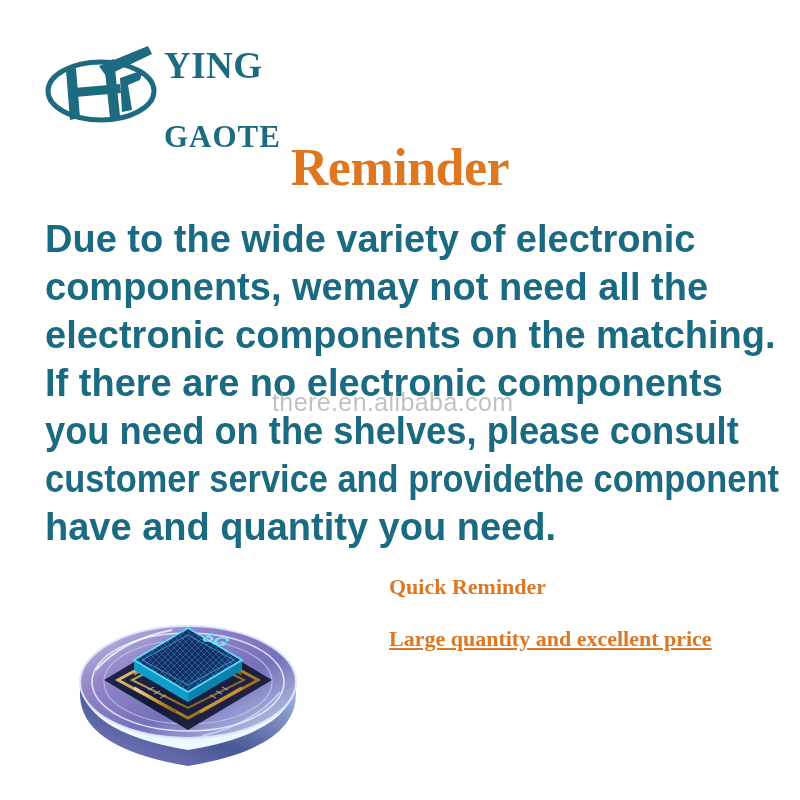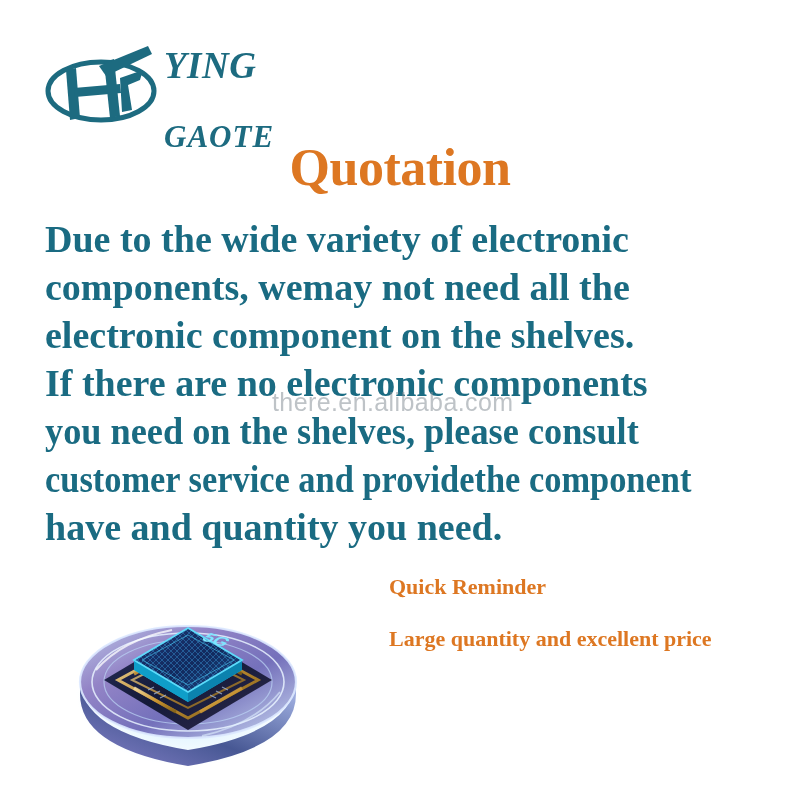--- a/index.html
+++ b/index.html
@@ -33,21 +33,20 @@
   }
   #logo-wordmark {
     position: absolute;
     left: 120px;
     top: 5px;
     color: #1d6b80;
     font-family: "Liberation Serif", serif;
     font-weight: bold;
     line-height: 0.92;
     letter-spacing: 0.5px;
-    font-style: italic;
   }
   #logo-line1 {
     display: block;
     font-size: 37px;
   }
   #logo-line2 {
     display: block;
     font-size: 31px;
     letter-spacing: 1px;
     margin-top: 40px;
@@ -68,21 +67,21 @@
     line-height: 1;
   }
 
   
   #body-text {
     position: absolute;
     left: 45px;
     top: 215px;
     width: 730px;
     color: #1a6b82;
-    font-family: Liberation Serif, serif;
+    font-family: Liberation Sans, sans-serif;
     font-weight: bold;
     font-size: 38px;
     line-height: 48px;
   }
   #body-text .bline {
     display: block;
     white-space: nowrap;
     transform-origin: left center;
   }
   #body-text .bline.squeeze {
@@ -114,21 +113,21 @@
   }
   #features .feature {
     color: #dd7722;
     font-family: "Liberation Serif", serif;
     font-weight: bold;
     font-size: 22px;
     line-height: 1;
     margin-bottom: 30px;
     white-space: nowrap;
   }
-  #features .feature:last-child { margin-bottom: 0; }
+  #features .feature:last-child { margin-bottom: 0; text-decoration: underline; }
 
   
   #chip-illustration {
     position: absolute;
     left: 72px;
     top: 582px;
     width: 232px;
     height: 192px;
   }
 </style>
@@ -155,26 +154,26 @@
         <path d="M76 34 L99 26 L96 36 L84 41 L88 66 L78 68 Z" fill="#1d6b80"></path>
       </svg>
     </div>
 
     <div id="logo-wordmark">
       <span id="logo-line1">YING</span>
       <span id="logo-line2">GAOTE</span>
     </div>
   </div>
 
-  <div id="title">Quotation</div>
+  <div id="title">Reminder</div>
 
   <div id="body-text">
     <span class="bline">Due to the wide variety of electronic</span>
     <span class="bline">components, wemay not need all the</span>
-    <span class="bline">electronic component on the shelves.</span>
+    <span class="bline">electronic components on the matching.</span>
     <span class="bline">If there are no electronic components</span>
     <span class="bline squeeze">you need on the shelves, please consult</span>
     <span class="bline squeeze-more">customer service and providethe component</span>
     <span class="bline">have and quantity you need.</span>
   </div>
 
   <div id="watermark">there.en.alibaba.com</div>
 
   <div id="chip-illustration">
     <svg viewBox="0 0 232 192" width="232" height="192" aria-hidden="true">

